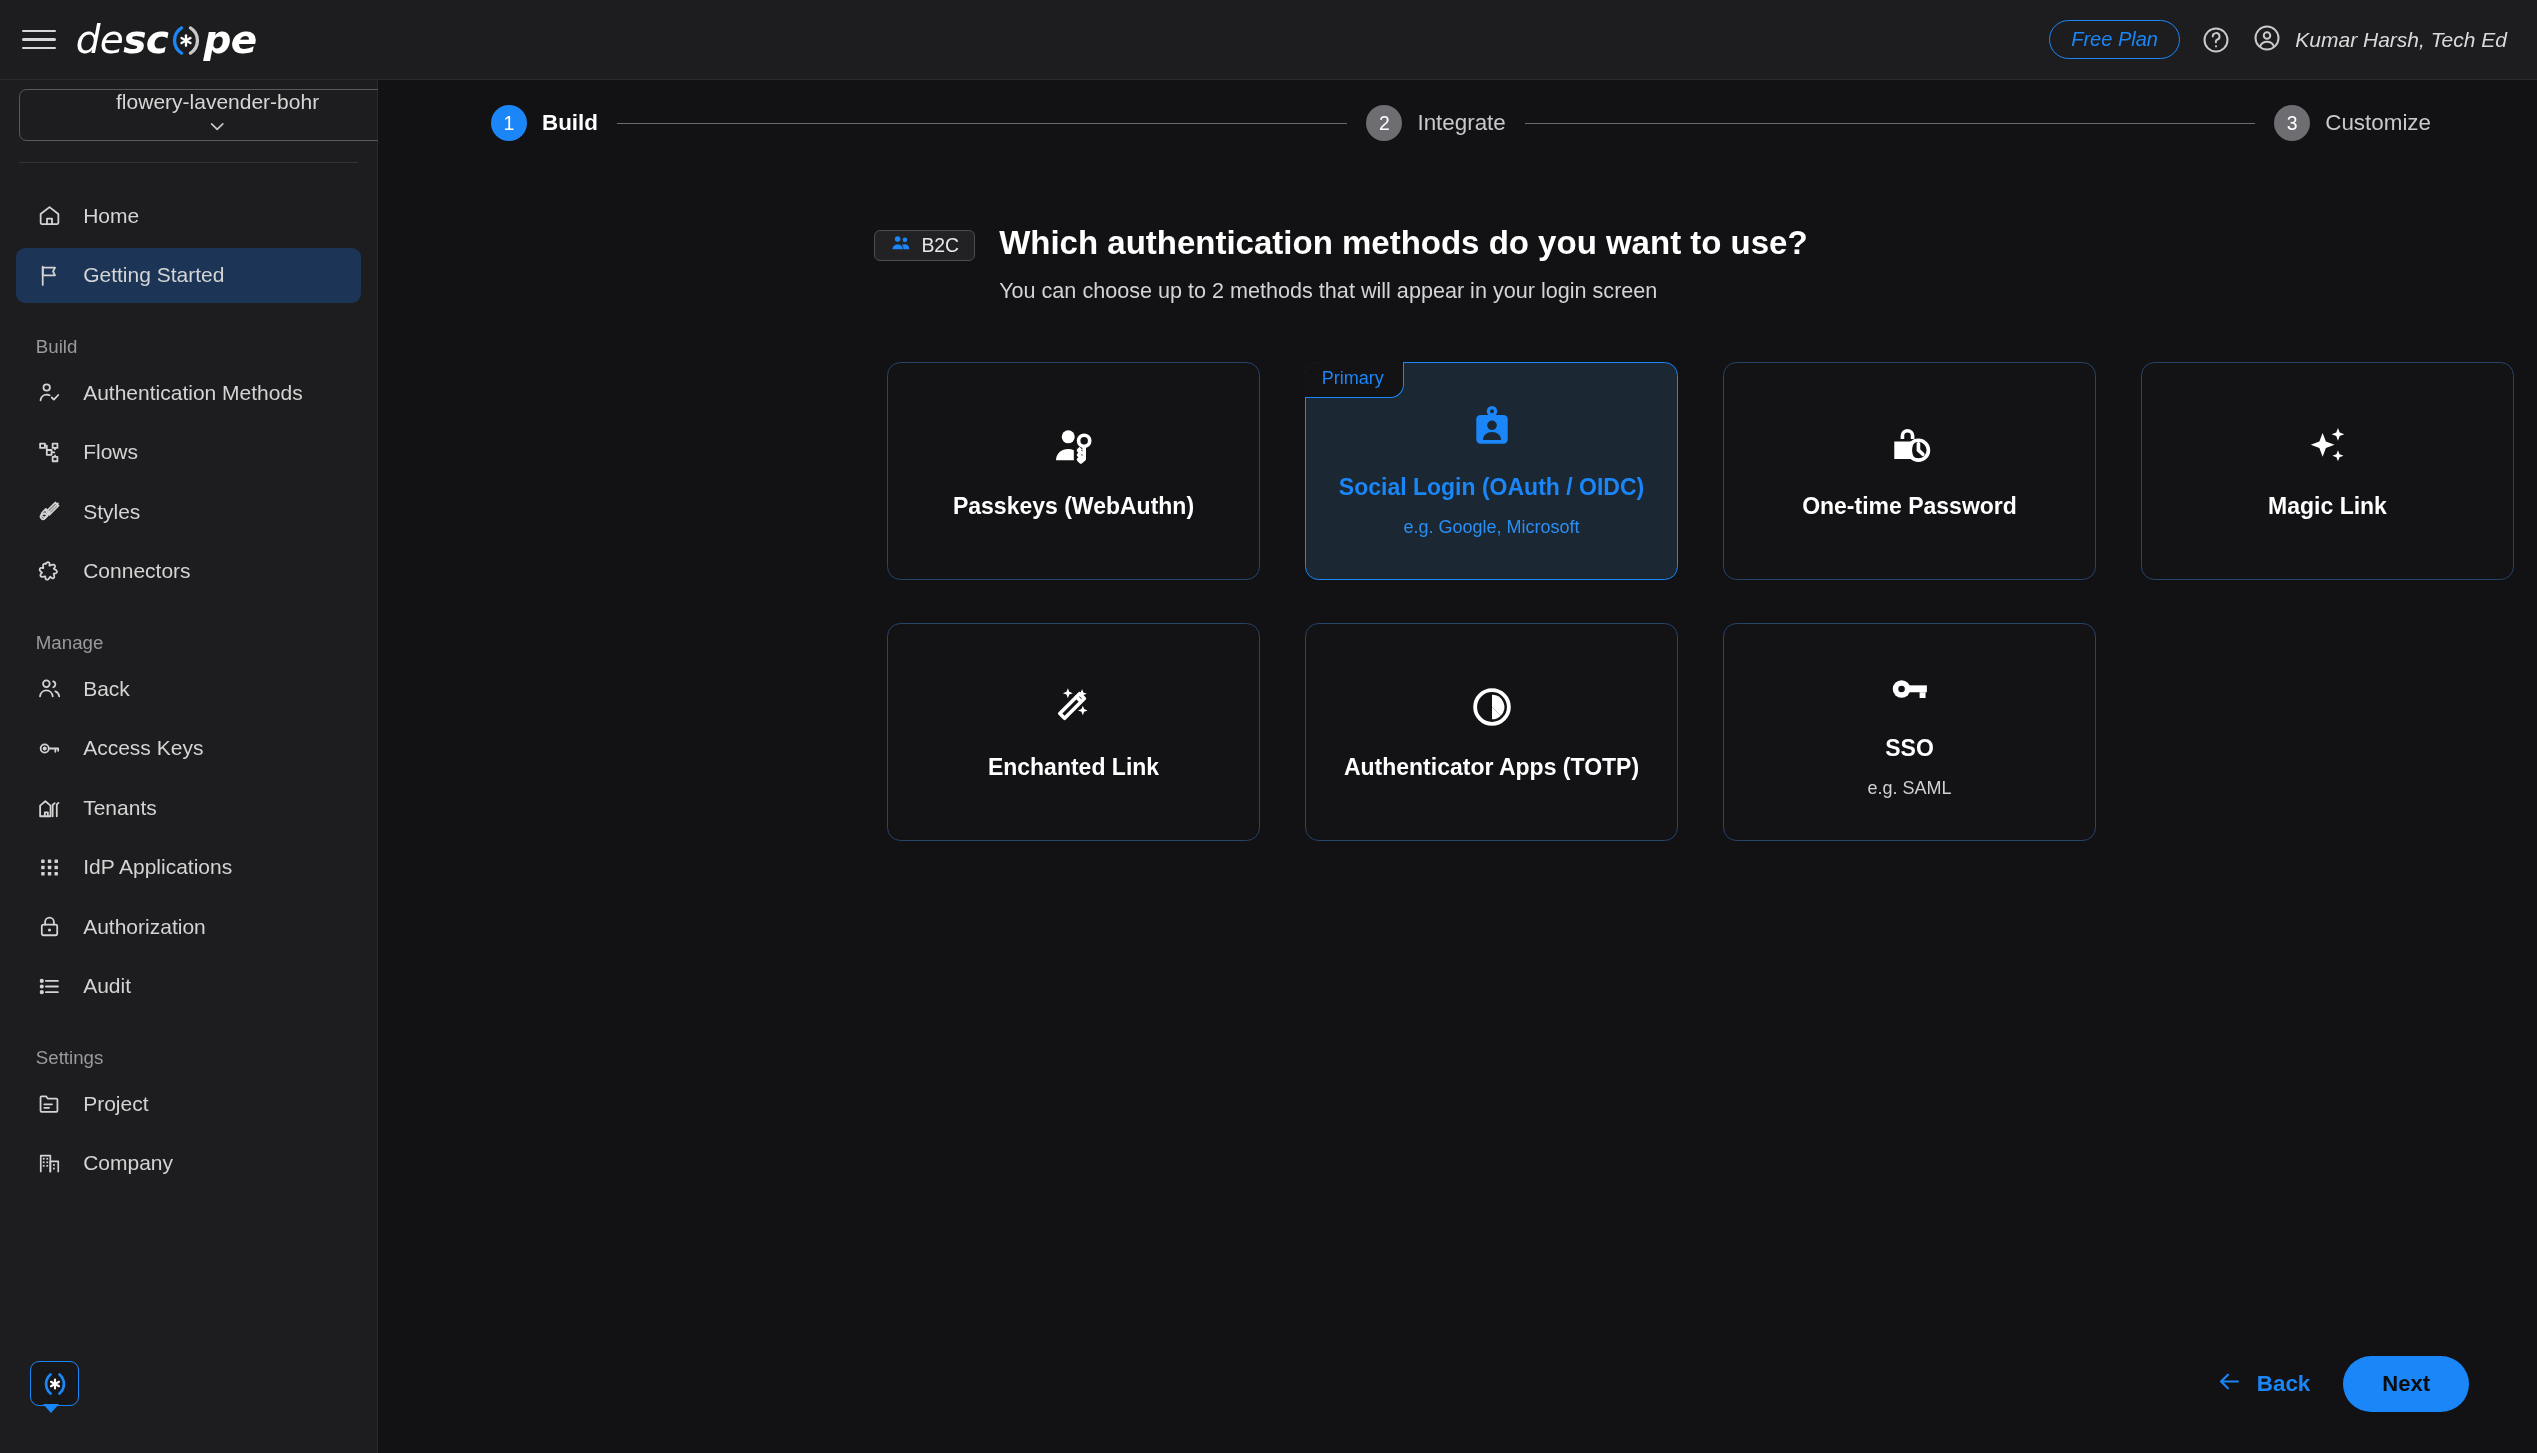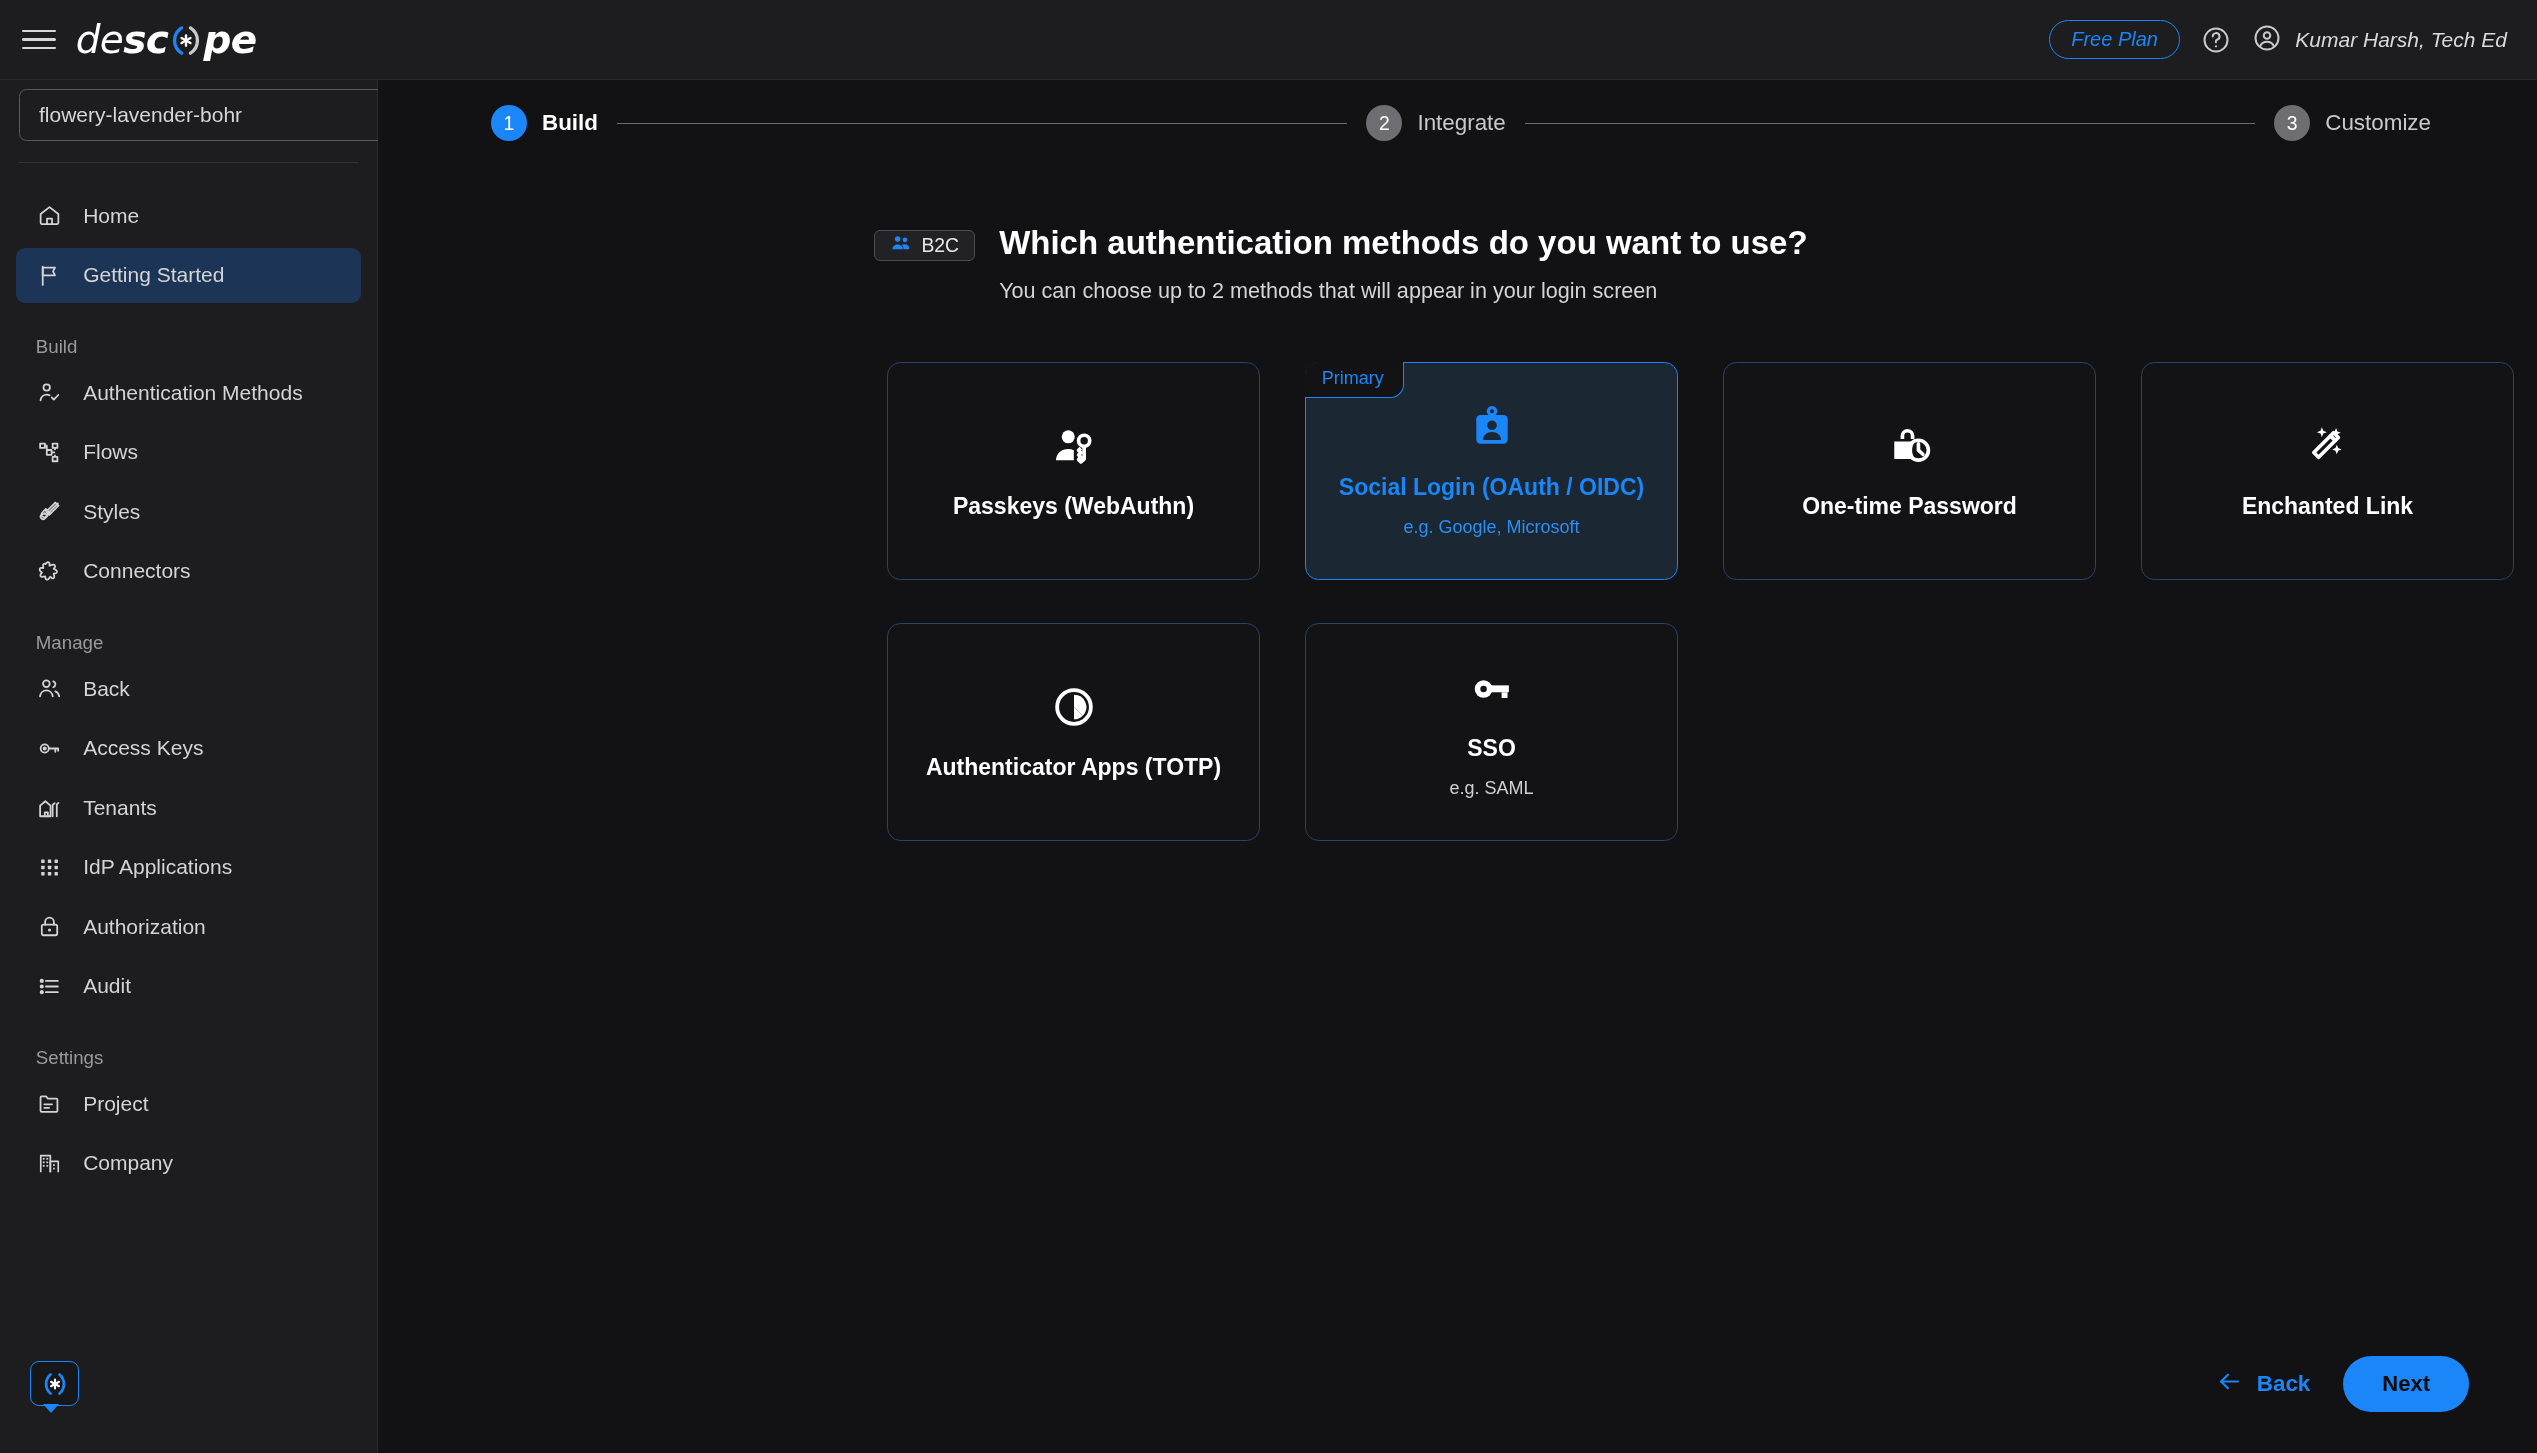--- a/index.html
+++ b/index.html
@@ -61,21 +61,21 @@
     width: 378px; height: 1387px;
     background: #1d1d1f;
     border-right: 0.7px solid #2b2b2e;
     padding: 0 16.4px;
   }
   .project-select {
     margin: 22.4px 2.2px 0 2.2px;
     height: 52px; width: 398px;
     border: 0.7px solid #5a5a5e; border-radius: 7.5px;
     display:flex; align-items:center; justify-content: space-between;
-    padding: 0 19.4px; cursor: pointer;
+    padding: 0 19.4px; cursor: pointer; flex-direction: column;
   }
   .project-select .label { font-size: 21px; color: #d6d6d6; white-space: nowrap;}
   .divider { height:0.7px; background:#333336; margin: 21px 2.2px 0 2.2px; }
 
   .nav-item {
     height: 55px; display:flex; align-items:center; gap: 19.4px;
     padding: 0 19.4px; border-radius: 9px; cursor: pointer;
     margin: 4.5px 0;
   }
   .nav-item.active { background:#1c3557; }
@@ -512,20 +512,30 @@
         <svg width="46" height="46" viewBox="0 0 24 24" fill="#ffffff">
           <path d="M7.1 8.4V6.7a3.6 3.6 0 0 1 7.2 0v1.7h-1.9V6.7a1.7 1.7 0 0 0-3.4 0v1.7z"></path>
           <path d="M3.8 9.6h10.9c-1 1.2-1.6 2.8-1.6 4.6 0 1.8.6 3.4 1.7 4.6H3.8z"></path>
           <circle cx="16.4" cy="14.2" r="5.2" fill="none" stroke="#ffffff" stroke-width="1.9"></circle>
           <path d="M16.4 10.9v3.3l2.3 2.1" fill="none" stroke="#ffffff" stroke-width="1.9" stroke-linecap="round"></path>
         </svg>
       </div>
       <div class="c-title">One-time Password</div>
     </div>
 
+    <div class="card">
+      <div class="c-icon">
+        <svg width="46" height="46" viewBox="0 0 24 24" fill="#ffffff">
+          <path d="M9.2 5.2 10.9 9.7 15.4 11.4 10.9 13.1 9.2 17.6 7.5 13.1 3 11.4 7.5 9.7z"></path>
+          <path d="M17.2 2.6 18.1 5 20.5 5.9 18.1 6.8 17.2 9.2 16.3 6.8 13.9 5.9 16.3 5z"></path>
+          <path d="M17.2 14.2 18 16.3 20.1 17.1 18 17.9 17.2 20 16.4 17.9 14.3 17.1 16.4 16.3z"></path>
+        </svg>
+      </div>
+      <div class="c-title">Magic Link</div>
+    </div>
 
     <div class="card">
       <div class="c-icon">
         <svg width="46" height="46" viewBox="0 0 24 24" fill="none" stroke="#ffffff" stroke-width="1.9" stroke-linejoin="round">
           <path d="M14.9 5.1 17.4 7.6 7.1 17.9 4.6 15.4z"></path>
           <line x1="13.3" y1="6.7" x2="15" y2="8.4" stroke-linecap="round"></line>
           <g fill="#ffffff" stroke="none">
             <path d="M8.8 2.2 9.5 4.1 11.4 4.8 9.5 5.5 8.8 7.4 8.1 5.5 6.2 4.8 8.1 4.1z"></path>
             <path d="M16.2 2.6 16.9 4.4 18.7 5.1 16.9 5.8 16.2 7.6 15.5 5.8 13.7 5.1 15.5 4.4z"></path>
             <path d="M16.6 11.3 17.3 13.1 19.1 13.8 17.3 14.5 16.6 16.3 15.9 14.5 14.1 13.8 15.9 13.1z"></path>

